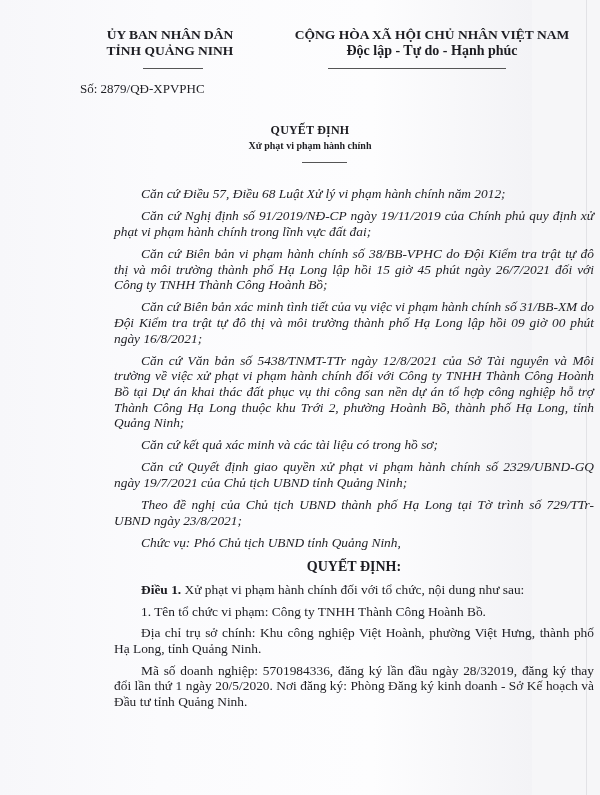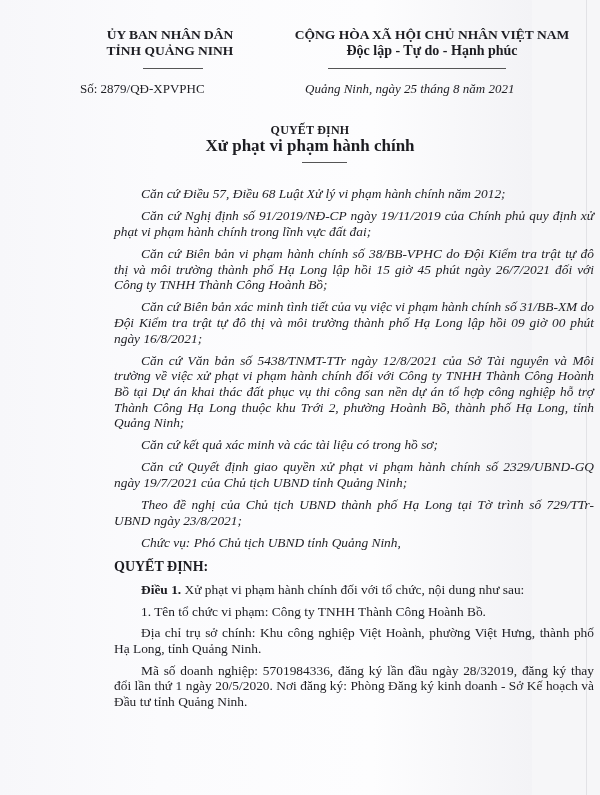--- a/index.html
+++ b/index.html
@@ -28,28 +28,28 @@
     font-weight:bold; font-size:13.5px; line-height:16px;
   }
   .hdr-right .motto { font-size:14px; }
   .rule { position:absolute; height:1px; background:#555; }
   .docno { left:80px; top:81px; font-size:13px; }
   .dateline { left:305px; top:81px; font-size:13px; font-style:italic; }
   .title-block {
     left:60px; top:122px; width:500px; text-align:center; font-weight:bold;
   }
   .title-block .t1 { font-size:12px; line-height:16px; letter-spacing:0.2px; }
-  .title-block .t2 { font-size:17px; line-height:16px; }
+  .title-block .t2 { font-size:10px; line-height:16px; }
   .body {
     position:absolute; left:86px; top:186px; width:480px;
     font-size:13.4px; line-height:15.6px; text-align:justify;margin-left:28px;
   }
   .para { margin:0 0 6.6px 0; text-indent:27px; }
   .it { font-style:italic; }
-  .center-bold { text-indent:0; font-weight:bold; font-size:14px; margin:8px 0 8px 0; }
+  .center-bold { text-align:center; text-indent:0; font-weight:bold; font-size:14px; margin:8px 0 8px 0; }
   .b { font-weight:bold; }
   .para.tight { margin-bottom:6px; }
 </style>
 </head>
 <body>
 
 <div class="page">
   <div class="right-edge"></div>
 
   <div class="abs hdr-left">
@@ -58,21 +58,20 @@
   </div>
   <div class="rule" style="left:143px; top:68px; width:60px;"></div>
 
   <div class="abs hdr-right">
     <div>CỘNG HÒA XÃ HỘI CHỦ NHÂN VIỆT NAM</div>
     <div class="motto">Độc lập - Tự do - Hạnh phúc</div>
   </div>
   <div class="rule" style="left:328px; top:68px; width:178px;"></div>
 
   <div class="abs docno">Số:  2879/QĐ-XPVPHC</div>
-  <div class="abs dateline">Quảng Ninh, ngày  25  tháng 8 năm 2021</div>
 
   <div class="abs title-block">
     <div class="t1">QUYẾT ĐỊNH</div>
     <div class="t2">Xử phạt vi phạm hành chính</div>
   </div>
   <div class="rule" style="left:302px; top:162px; width:45px;"></div>
 
   <div class="body">
     <p class="para it">Căn cứ Điều 57, Điều 68 Luật Xử lý vi phạm hành chính năm 2012;</p>
     <p class="para it">Căn cứ Nghị định số 91/2019/NĐ-CP ngày 19/11/2019 của Chính phủ quy định xử phạt vi phạm hành chính trong lĩnh vực đất đai;</p>

